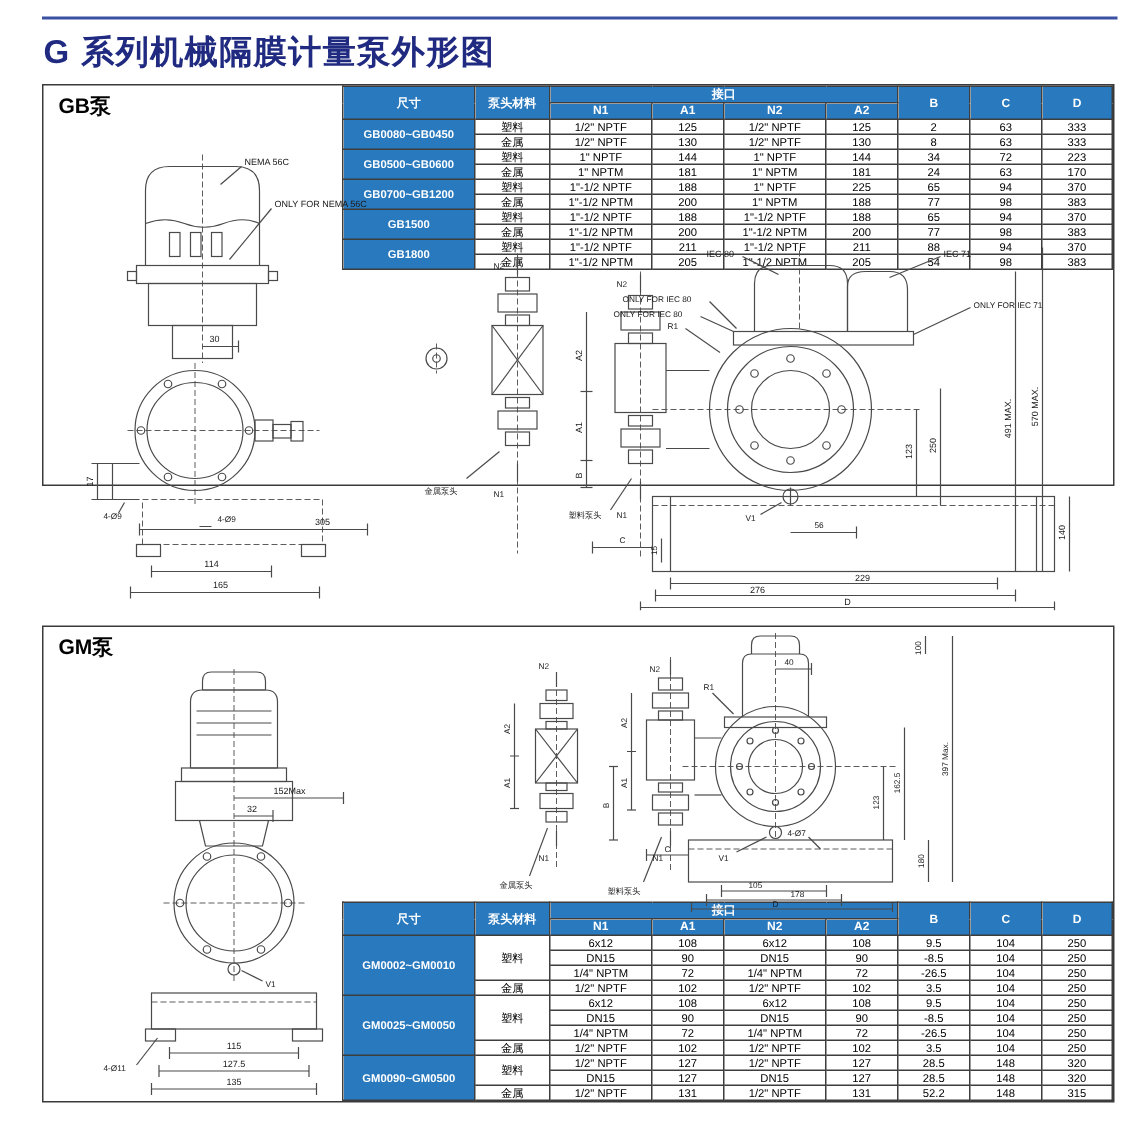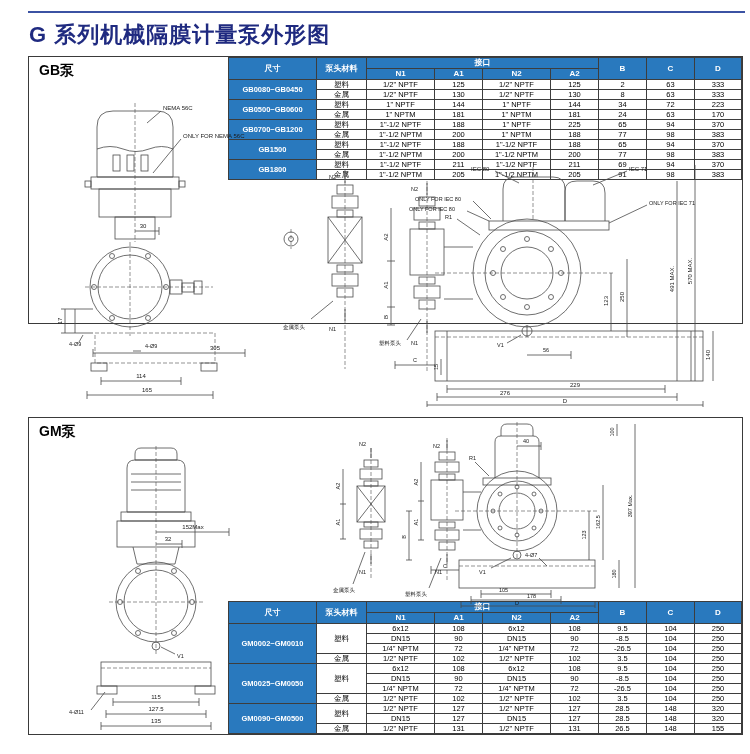--- a/index.html
+++ b/index.html
@@ -147,31 +147,31 @@
           <td>98</td>
           <td>383</td>
         </tr>
         <tr>
           <td class="size" rowspan="2">GB1800</td>
           <td class="mat">塑料</td>
           <td>1"-1/2 NPTF</td>
           <td>211</td>
           <td>1"-1/2 NPTF</td>
           <td>211</td>
-          <td>69</td>
+          <td>88</td>
           <td>94</td>
           <td>370</td>
         </tr>
         <tr>
           <td class="mat">金属</td>
           <td>1"-1/2 NPTM</td>
           <td>205</td>
           <td>1"-1/2 NPTM</td>
           <td>205</td>
-          <td>91</td>
+          <td>54</td>
           <td>98</td>
           <td>383</td>
         </tr>
       </tbody>
     </table>
 
   <svg id="gb-front" style="left:6px;top:40px" width="228" height="310" viewBox="0 0 228 310">
     <g class="ln">
       <line class="dash" x1="100" y1="6" x2="100" y2="145"></line>
       <path d="M62 80 V30 Q62 14 78 14 H122 Q138 14 138 30 V80"></path>
@@ -477,23 +477,23 @@
           <td>28.5</td>
           <td>148</td>
           <td>320</td>
         </tr>
         <tr>
           <td class="mat">金属</td>
           <td>1/2" NPTF</td>
           <td>131</td>
           <td>1/2" NPTF</td>
           <td>131</td>
-          <td>26.5</td>
+          <td>52.2</td>
           <td>148</td>
-          <td>155</td>
+          <td>315</td>
         </tr>
       </tbody>
     </table>
 
   <svg id="gm-front" style="left:22px;top:26px" width="212" height="288" viewBox="0 0 212 288">
     <g class="ln">
       <line class="dash" x1="105" y1="2" x2="105" y2="212"></line>
       <path d="M84 16 V10 Q84 4 90 4 H120 Q126 4 126 10 V16"></path>
         <line x1="84" y1="16" x2="126" y2="16"></line>
       <path d="M76 68 V24 Q76 16 84 16 H126 Q134 16 134 24 V68"></path>

